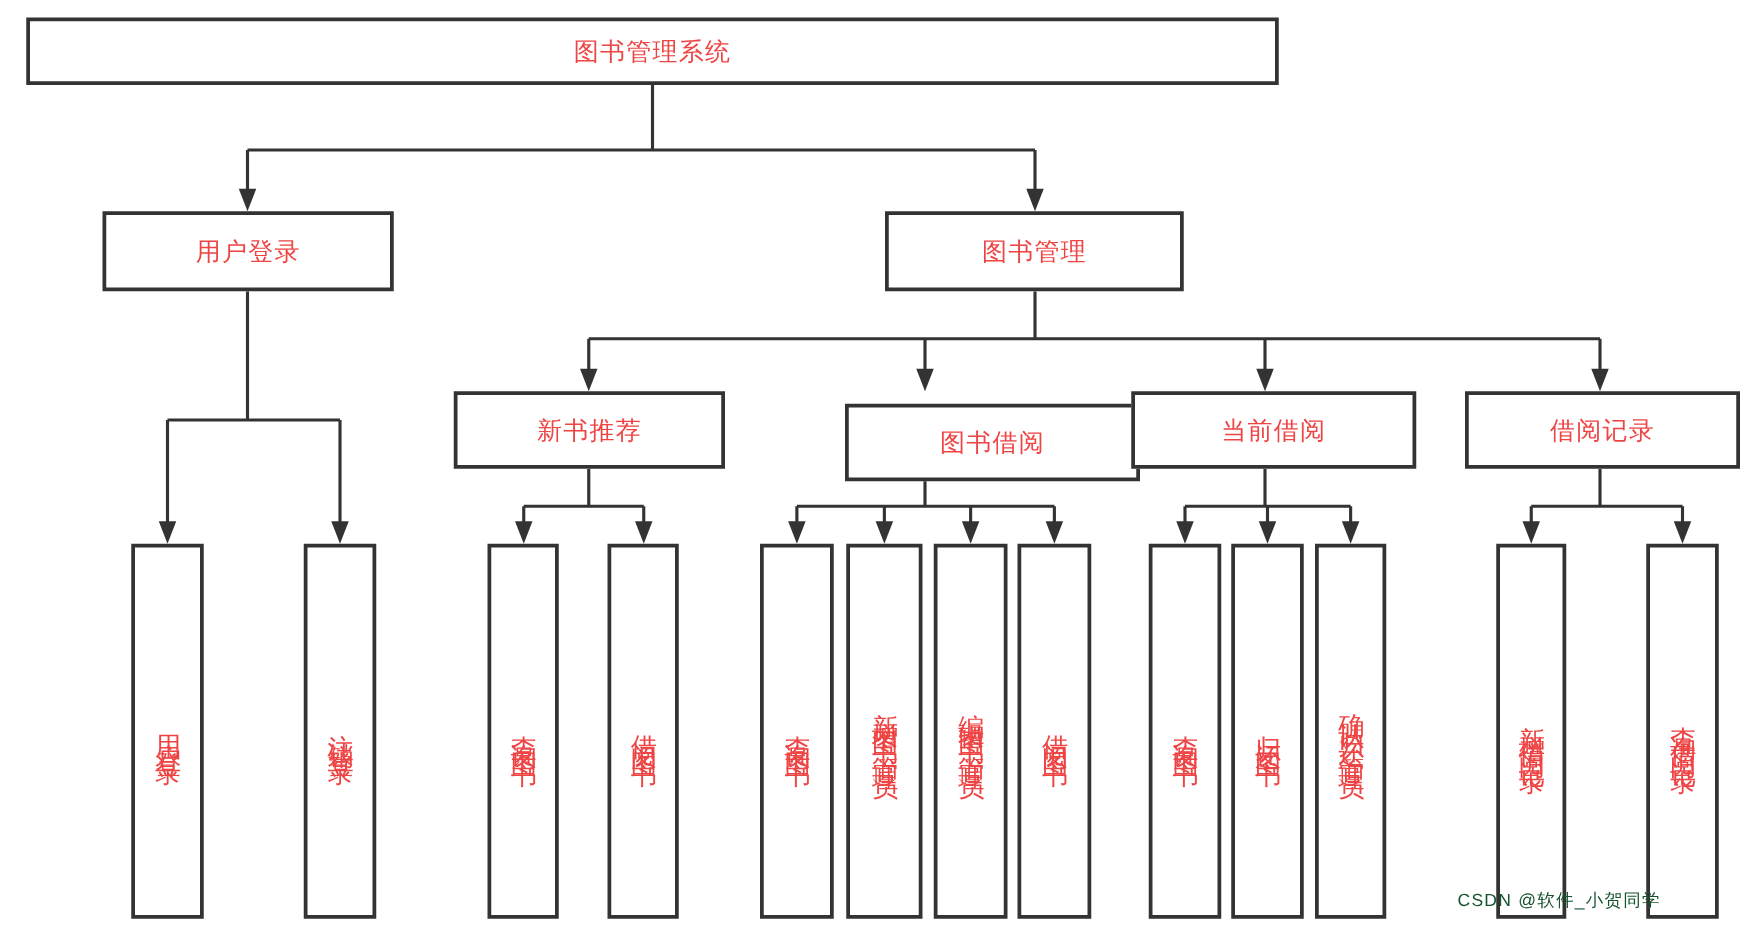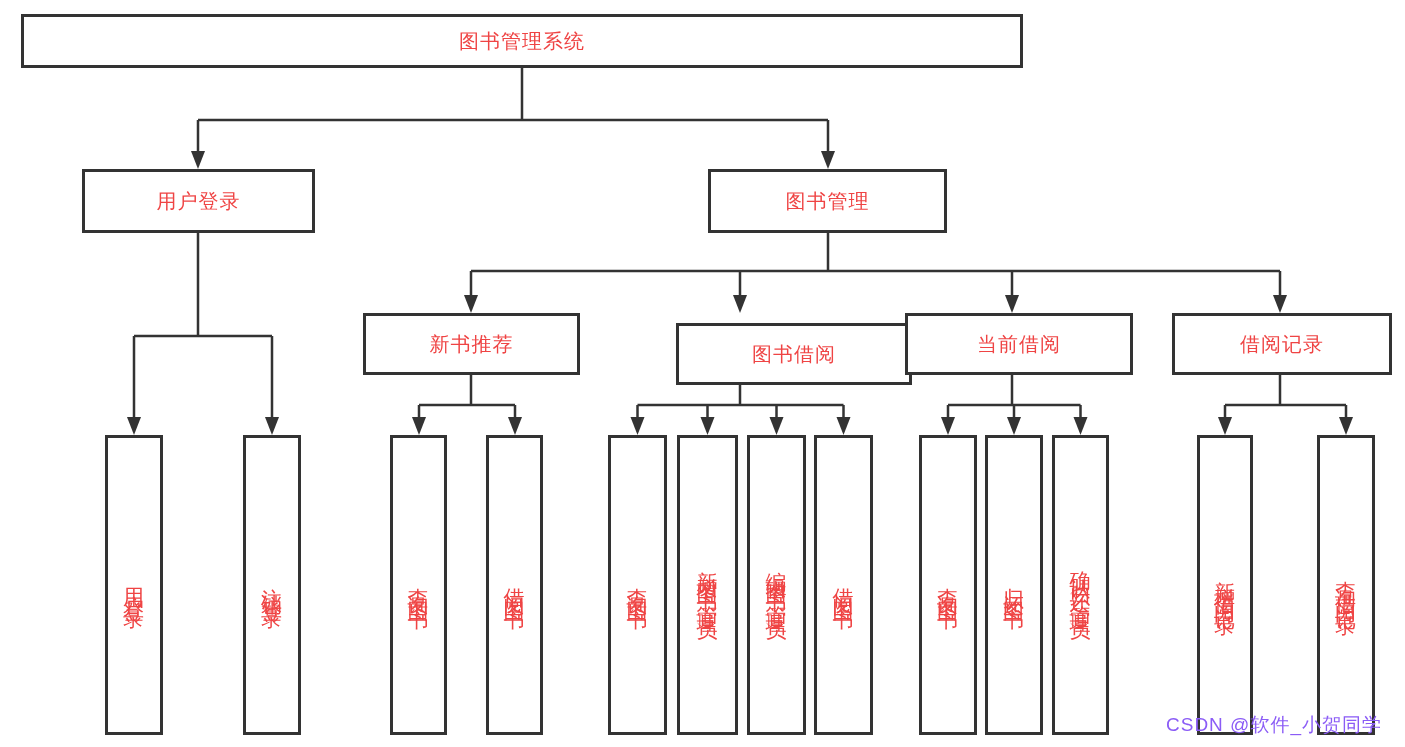--- a/index.html
+++ b/index.html
@@ -14,21 +14,21 @@
     position:absolute;box-sizing:border-box;border:3px solid #333333;background:#ffffff;
     display:flex;align-items:center;justify-content:center;color:#ef4444;z-index:2;
   }
   .h-label{font-size:20px;letter-spacing:1px;white-space:nowrap;}
   .v-label{
     writing-mode:vertical-rl;text-orientation:mixed;
     font-size:21px;letter-spacing:7px;line-height:1;white-space:nowrap;
   }
   #watermark{
     position:absolute;left:1166px;top:712px;z-index:5;
-    font-size:19px;color:#8b5cf6;letter-spacing:1px;white-space:nowrap;
+    font-size:14px;color:#14532d;letter-spacing:1px;white-space:nowrap;
   }
 </style>
 </head>
 <body>
 
 <div id="stage">
 
   <svg id="wires" viewBox="0 0 1405 747">
     <g>
       <path class="ln" d="M522,68 V120 M198,120 H828 M198,120 V153 M828,120 V153"></path>

